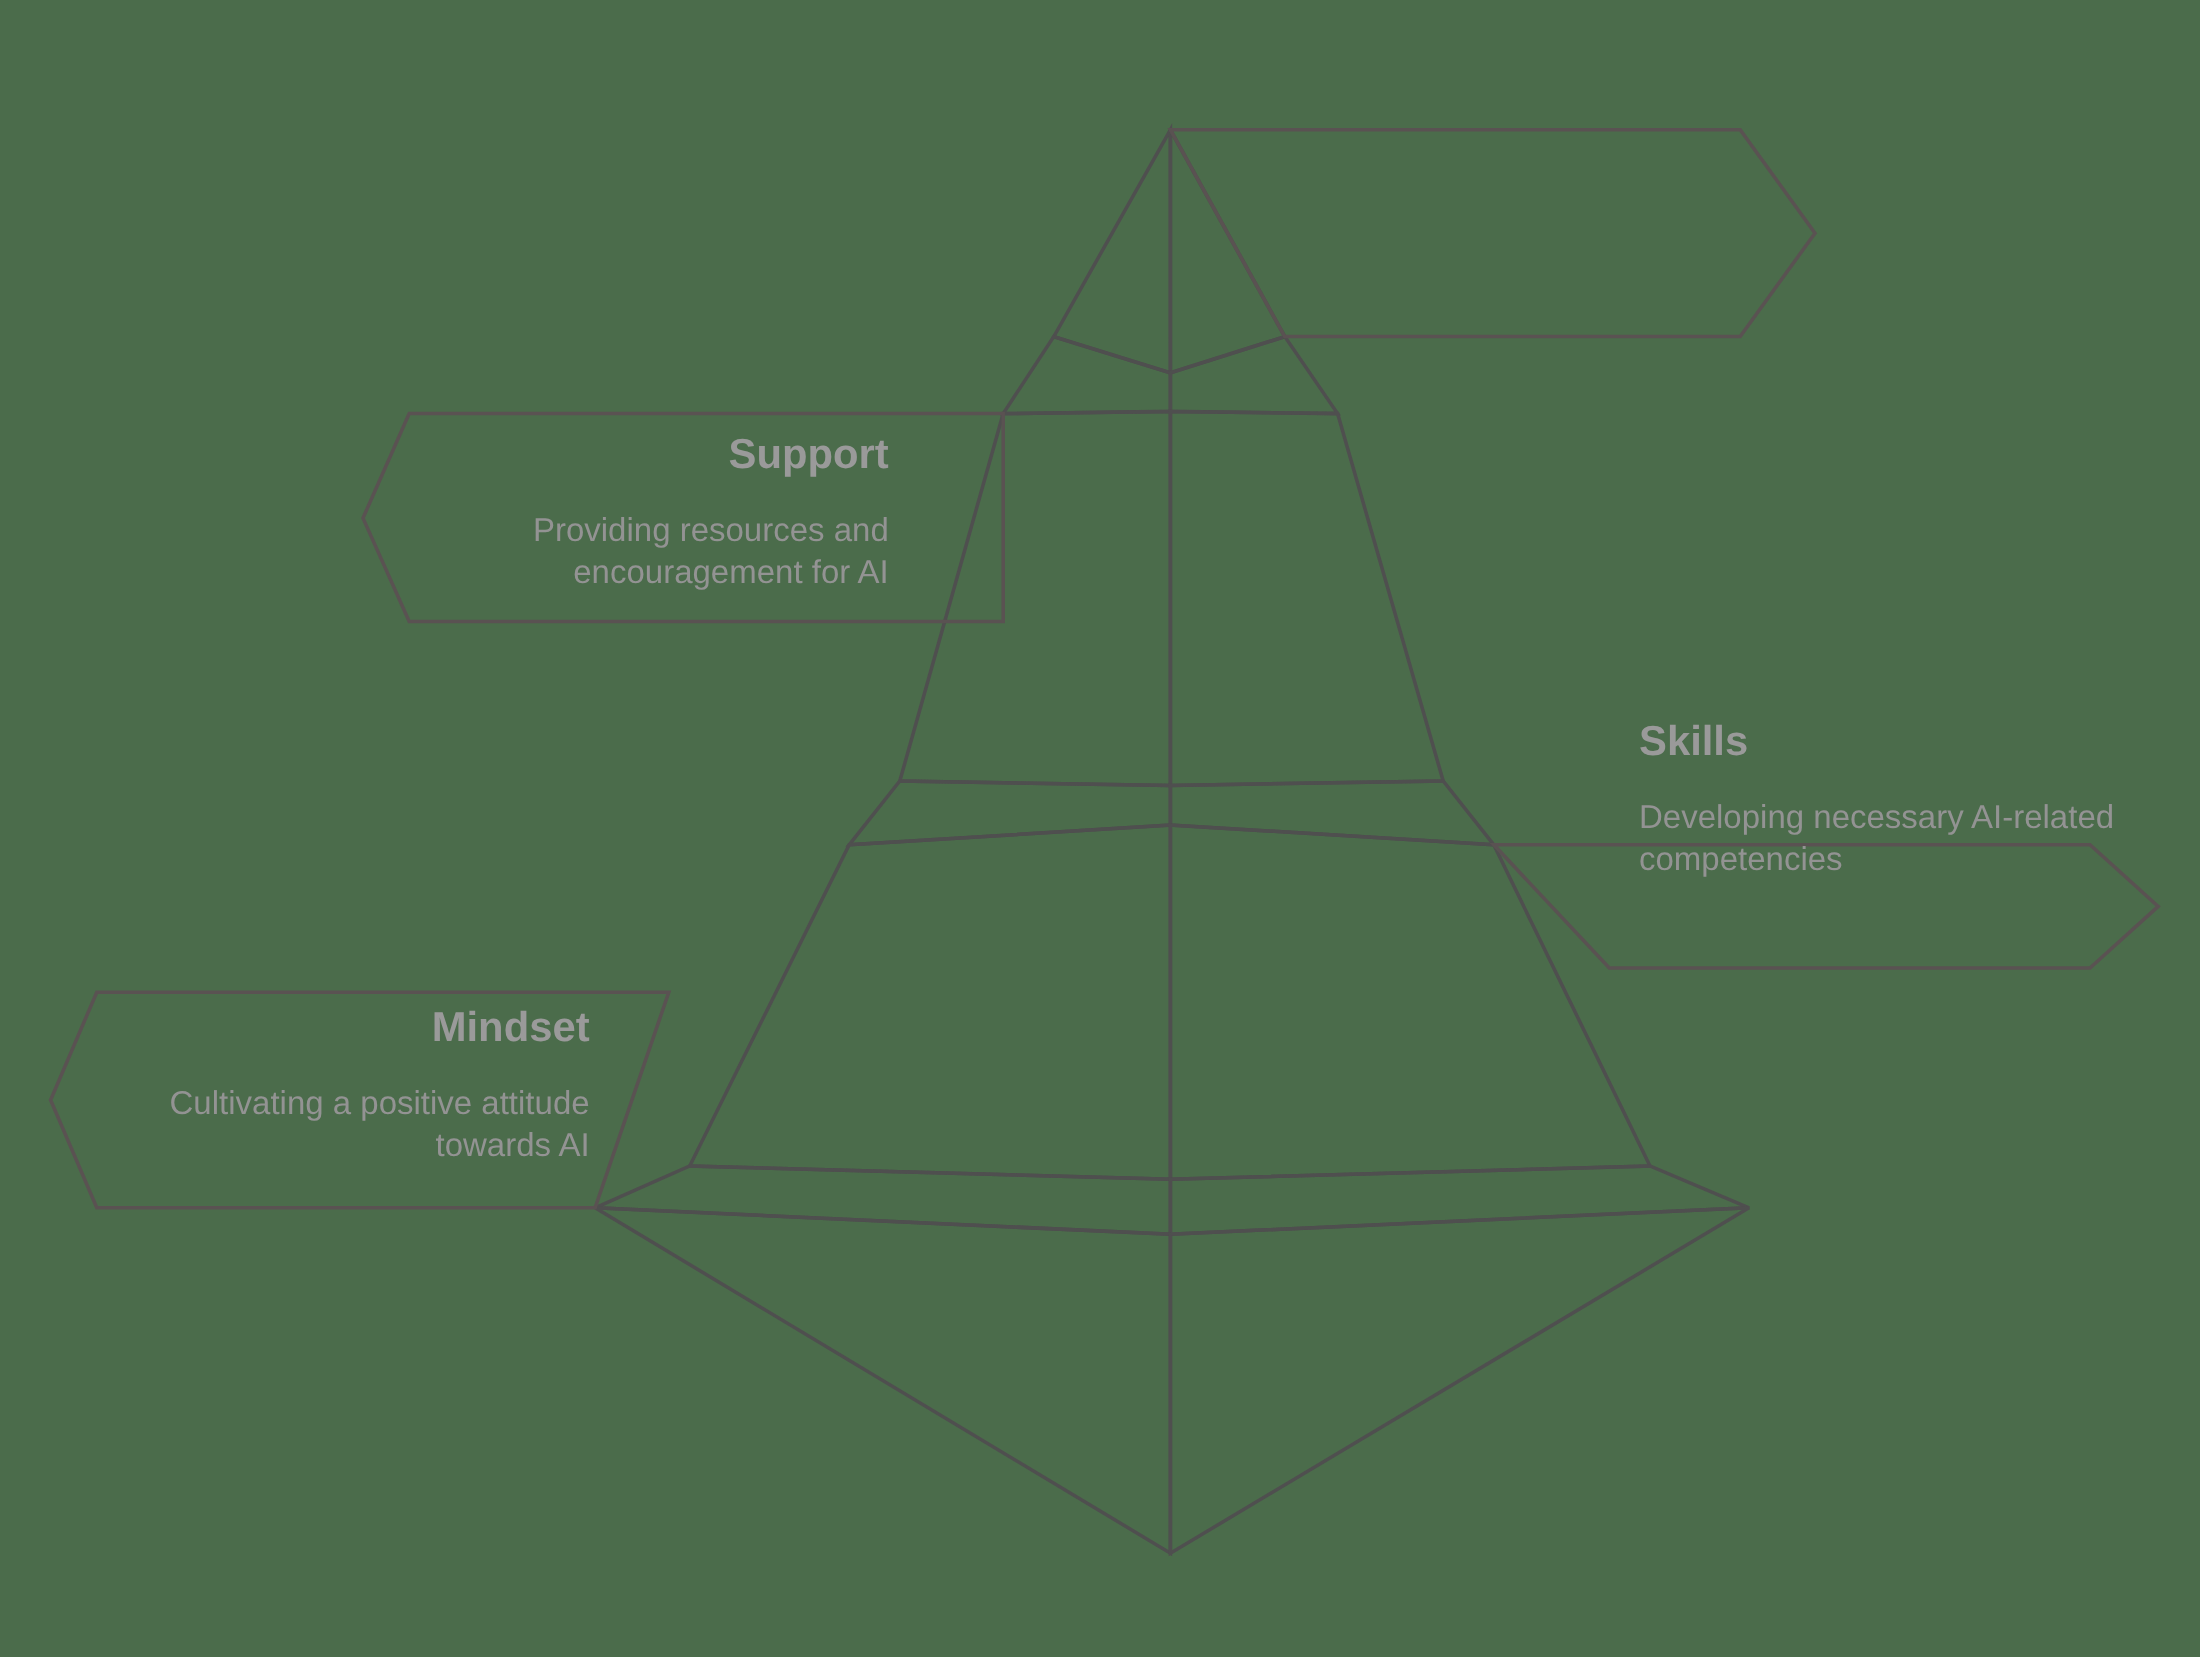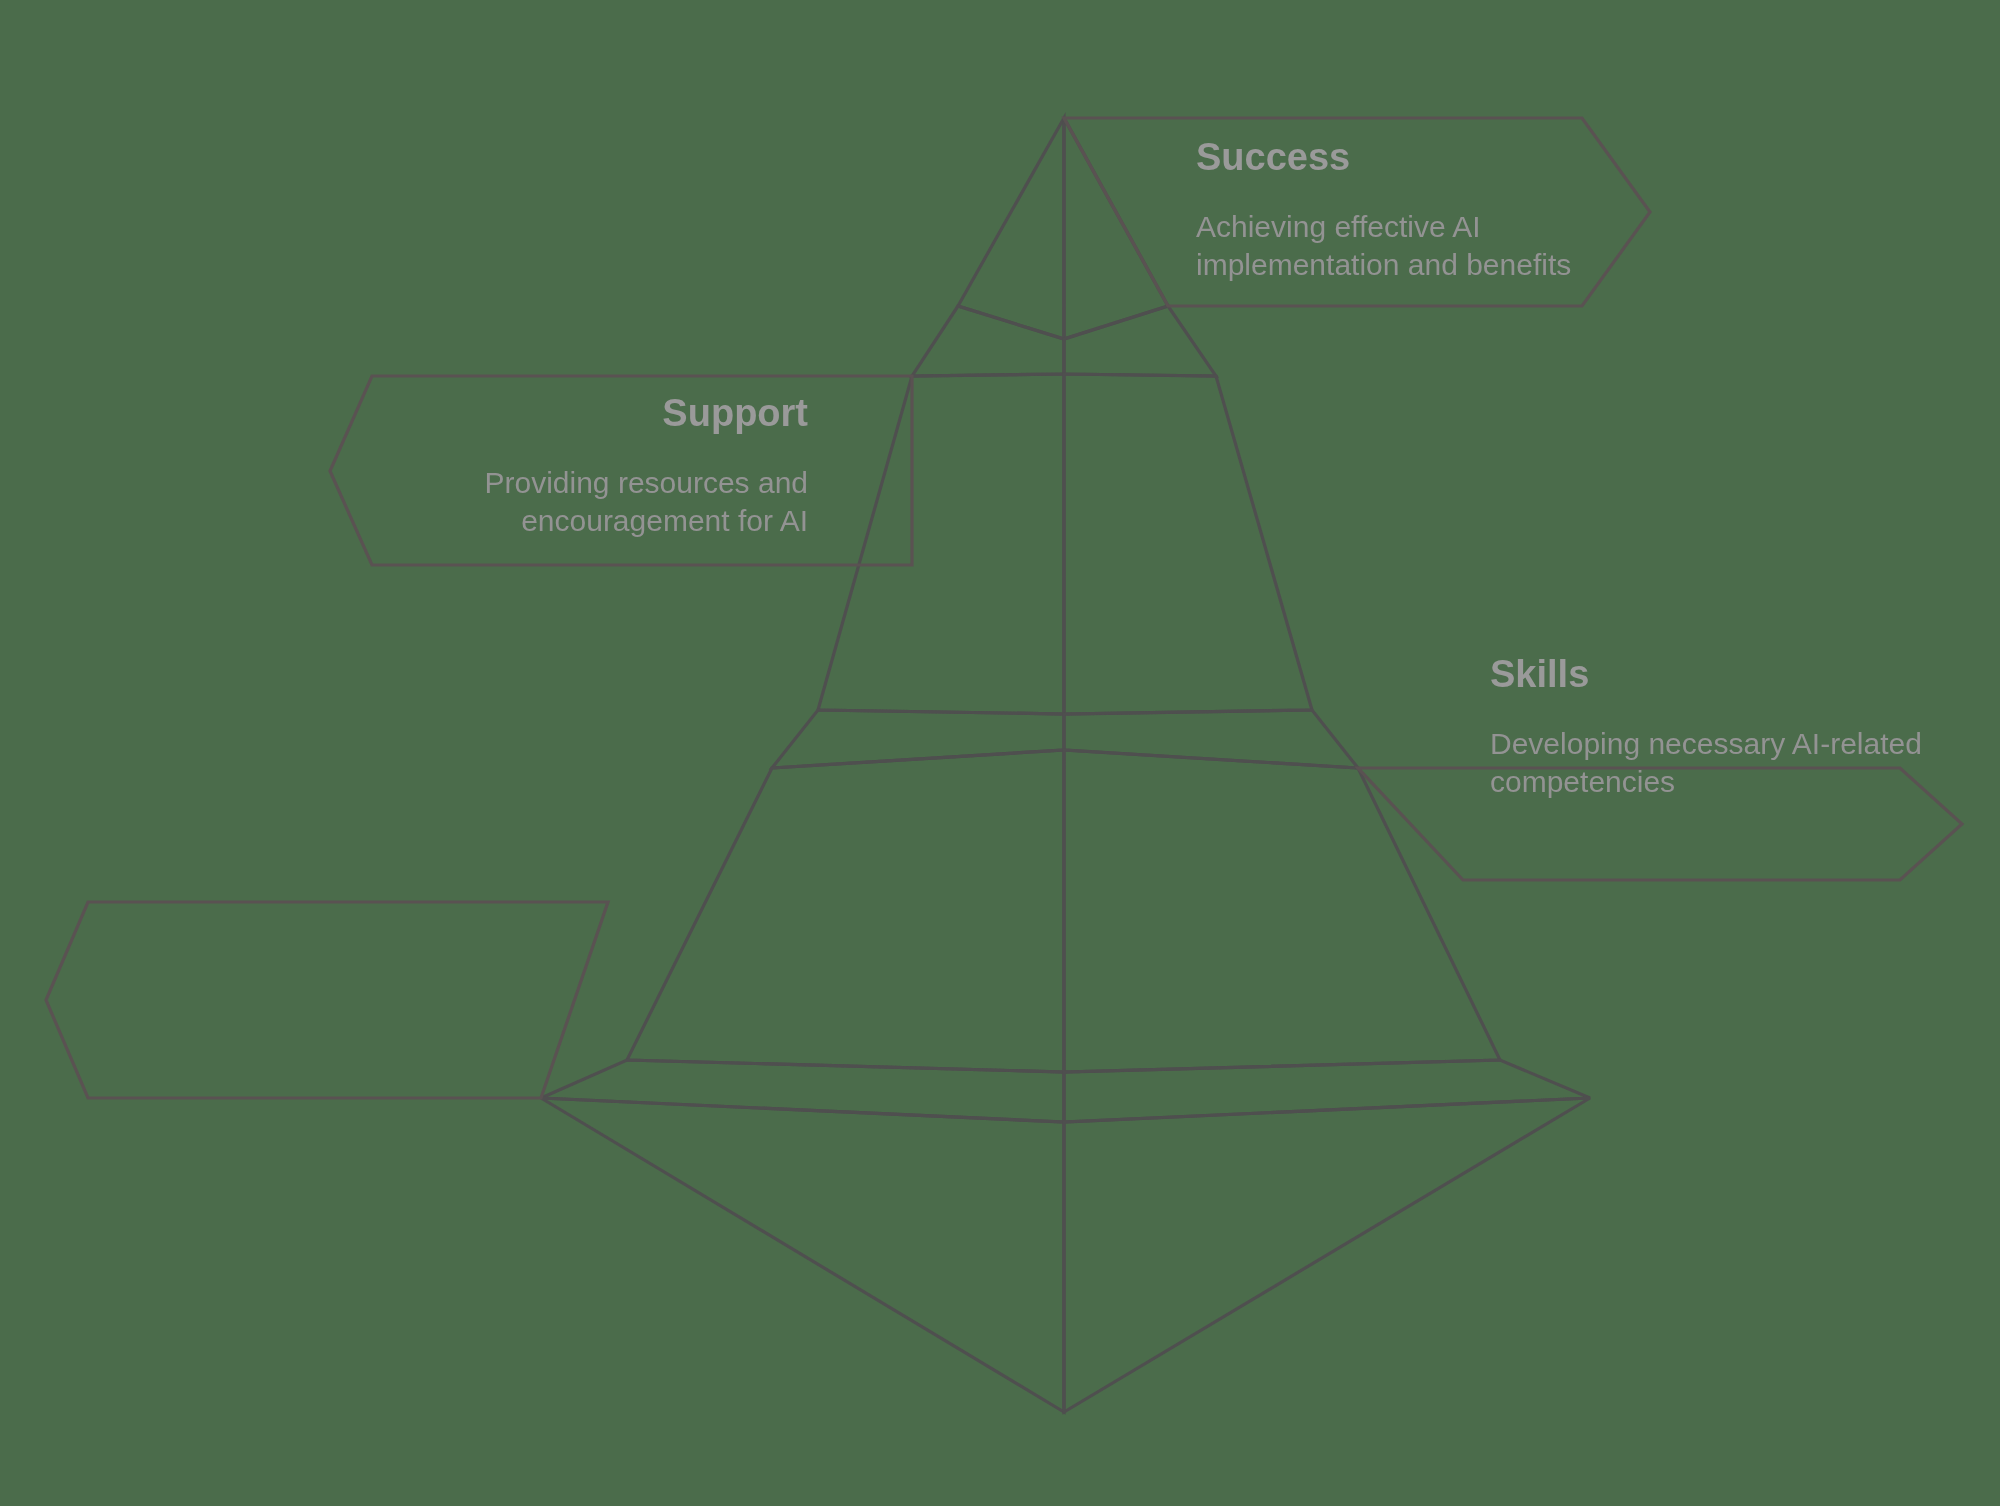--- a/index.html
+++ b/index.html
@@ -120,29 +120,29 @@
 
     <path class="callout-shape" d="M 1064 118 L 1582 118 L 1650 212 L 1582 306 L 1168 306 Z"></path>
 
     <path class="callout-shape" d="M 912 376 L 372 376 L 330 471 L 372 565 L 912 565 Z"></path>
 
     <path class="callout-shape" d="M 1358 768 L 1900 768 L 1962 824 L 1900 880 L 1463 880 Z"></path>
 
     <path class="callout-shape" d="M 541 1098 L 88 1098 L 46 1000 L 88 902 L 608 902 Z"></path>
   </svg>
 
-  <div class="callout align-left" id="txt-success">
-    <p class="callout-title" style="color: rgb(154, 154, 154);">Success</p>
-    <p class="callout-desc" style="color: rgb(147, 147, 147);">Achieving effective AI implementation and benefits</p>
-  </div>
 
   <div class="callout align-left" id="txt-skills">
     <p class="callout-title" style="color: rgb(154, 154, 154);">Skills</p>
     <p class="callout-desc" style="color: rgb(147, 147, 147);">Developing necessary AI-related competencies</p>
   </div>
 
   <div class="callout align-right" id="txt-support">
     <p class="callout-title" style="color: rgb(154, 154, 154);">Support</p>
     <p class="callout-desc" style="color: rgb(147, 147, 147);">Providing resources and encouragement for AI</p>
   </div>
 
+  <div class="callout align-right" id="txt-mindset">
+    <p class="callout-title" style="color: rgb(154, 154, 154);">Mindset</p>
+    <p class="callout-desc" style="color: rgb(147, 147, 147);">Cultivating a positive attitude towards AI</p>
+  </div>
 
 </div>
 
 </body></html>

